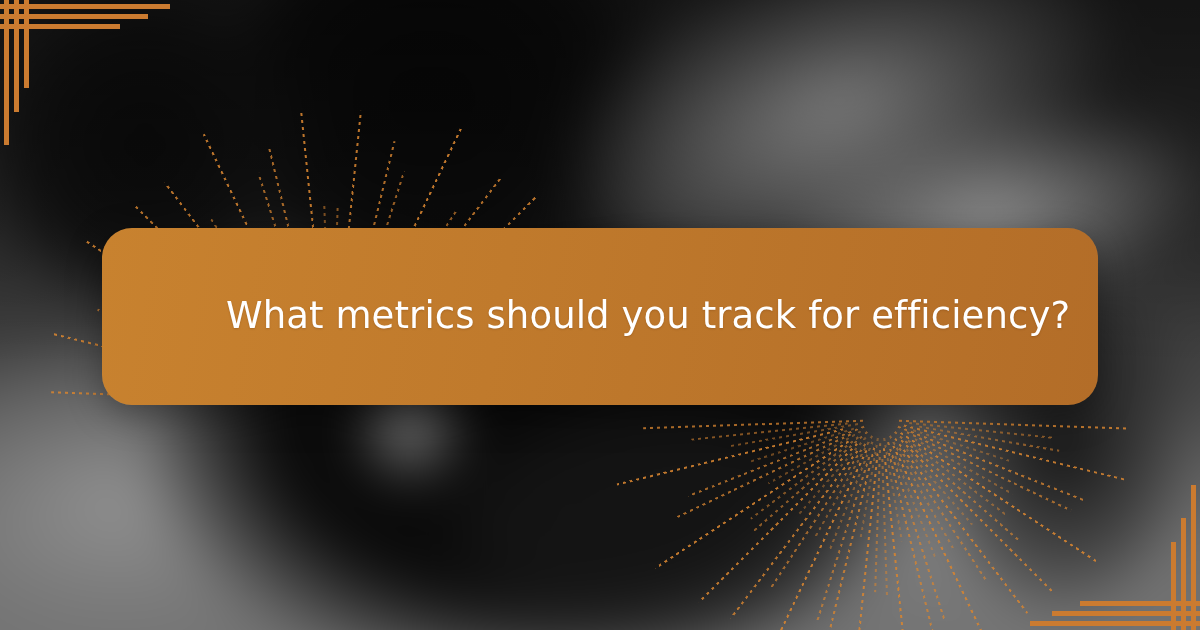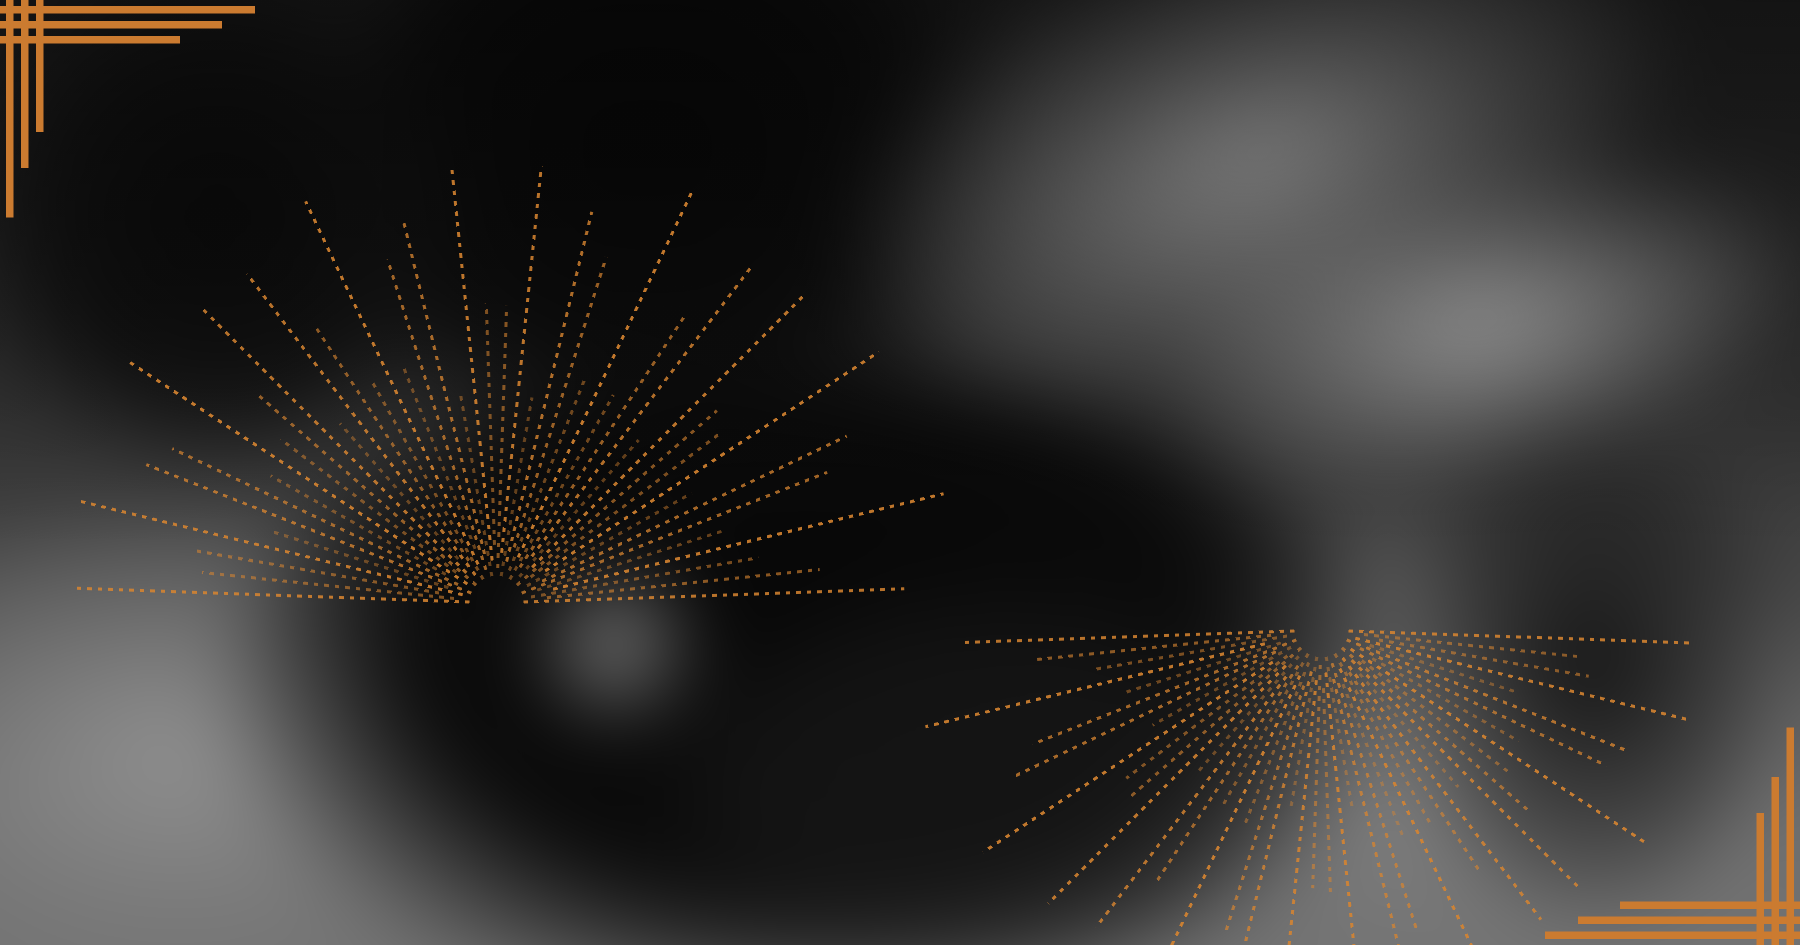--- a/index.html
+++ b/index.html
@@ -251,14 +251,17 @@
     </div>
   <div class="corner-lines" id="corner-br">
       <div class="cl" style="height: 5px; width: 170px; background: rgb(203, 123, 48); bottom: 4px; right: 0px;"></div>
       <div class="cl" style="height: 5px; width: 148px; background: rgb(203, 123, 48); bottom: 14px; right: 0px;"></div>
       <div class="cl" style="height: 5px; width: 120px; background: rgb(203, 123, 48); bottom: 24px; right: 0px;"></div>
       <div class="cl" style="width: 5px; height: 145px; background: rgb(203, 123, 48); bottom: 0px; right: 4px;"></div>
       <div class="cl" style="width: 5px; height: 112px; background: rgb(203, 123, 48); bottom: 0px; right: 14px;"></div>
       <div class="cl" style="width: 5px; height: 88px; background: rgb(203, 123, 48); bottom: 0px; right: 24px;"></div>
     </div>
 
+  <div id="question-banner">
+    <div id="question-text">What metrics should you track for efficiency?</div>
+  </div>
 
 </div>
 
 </body></html>

